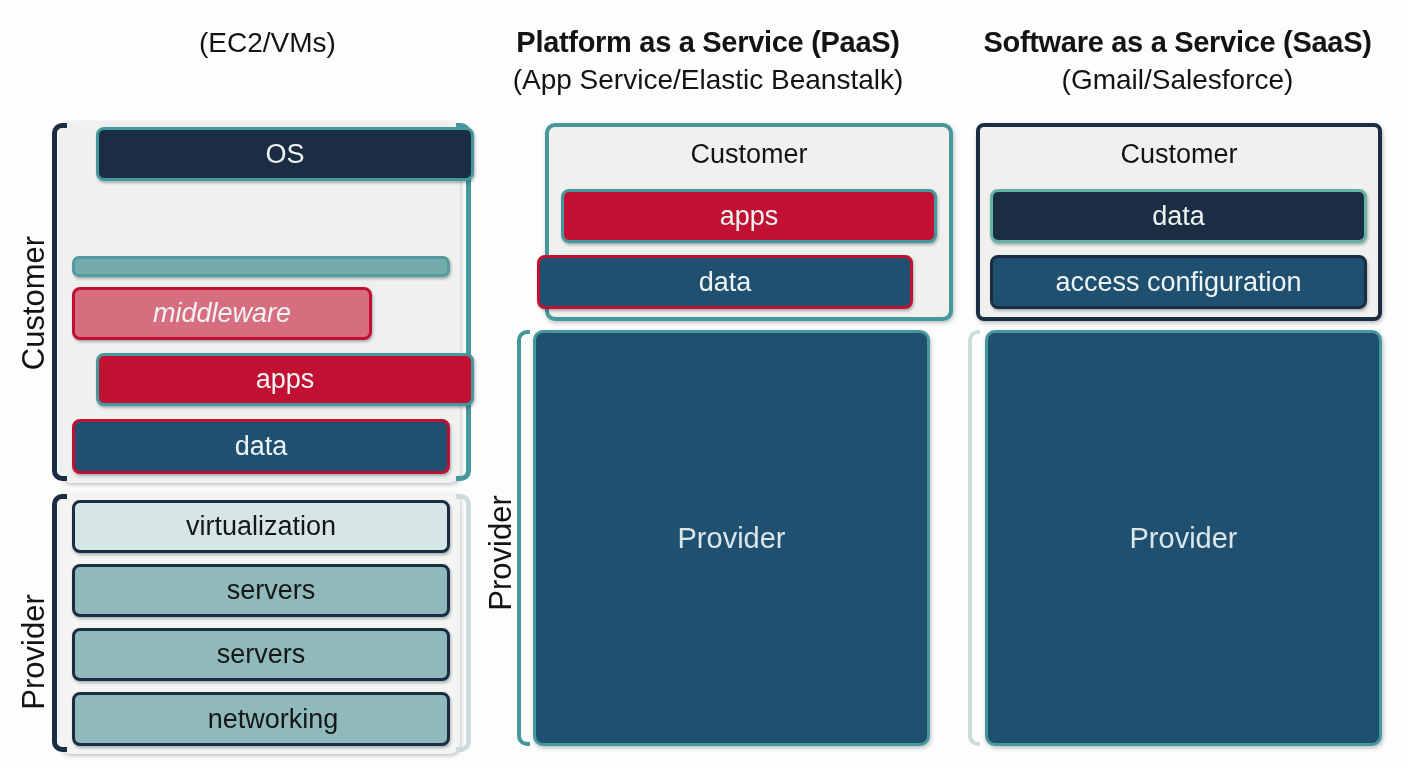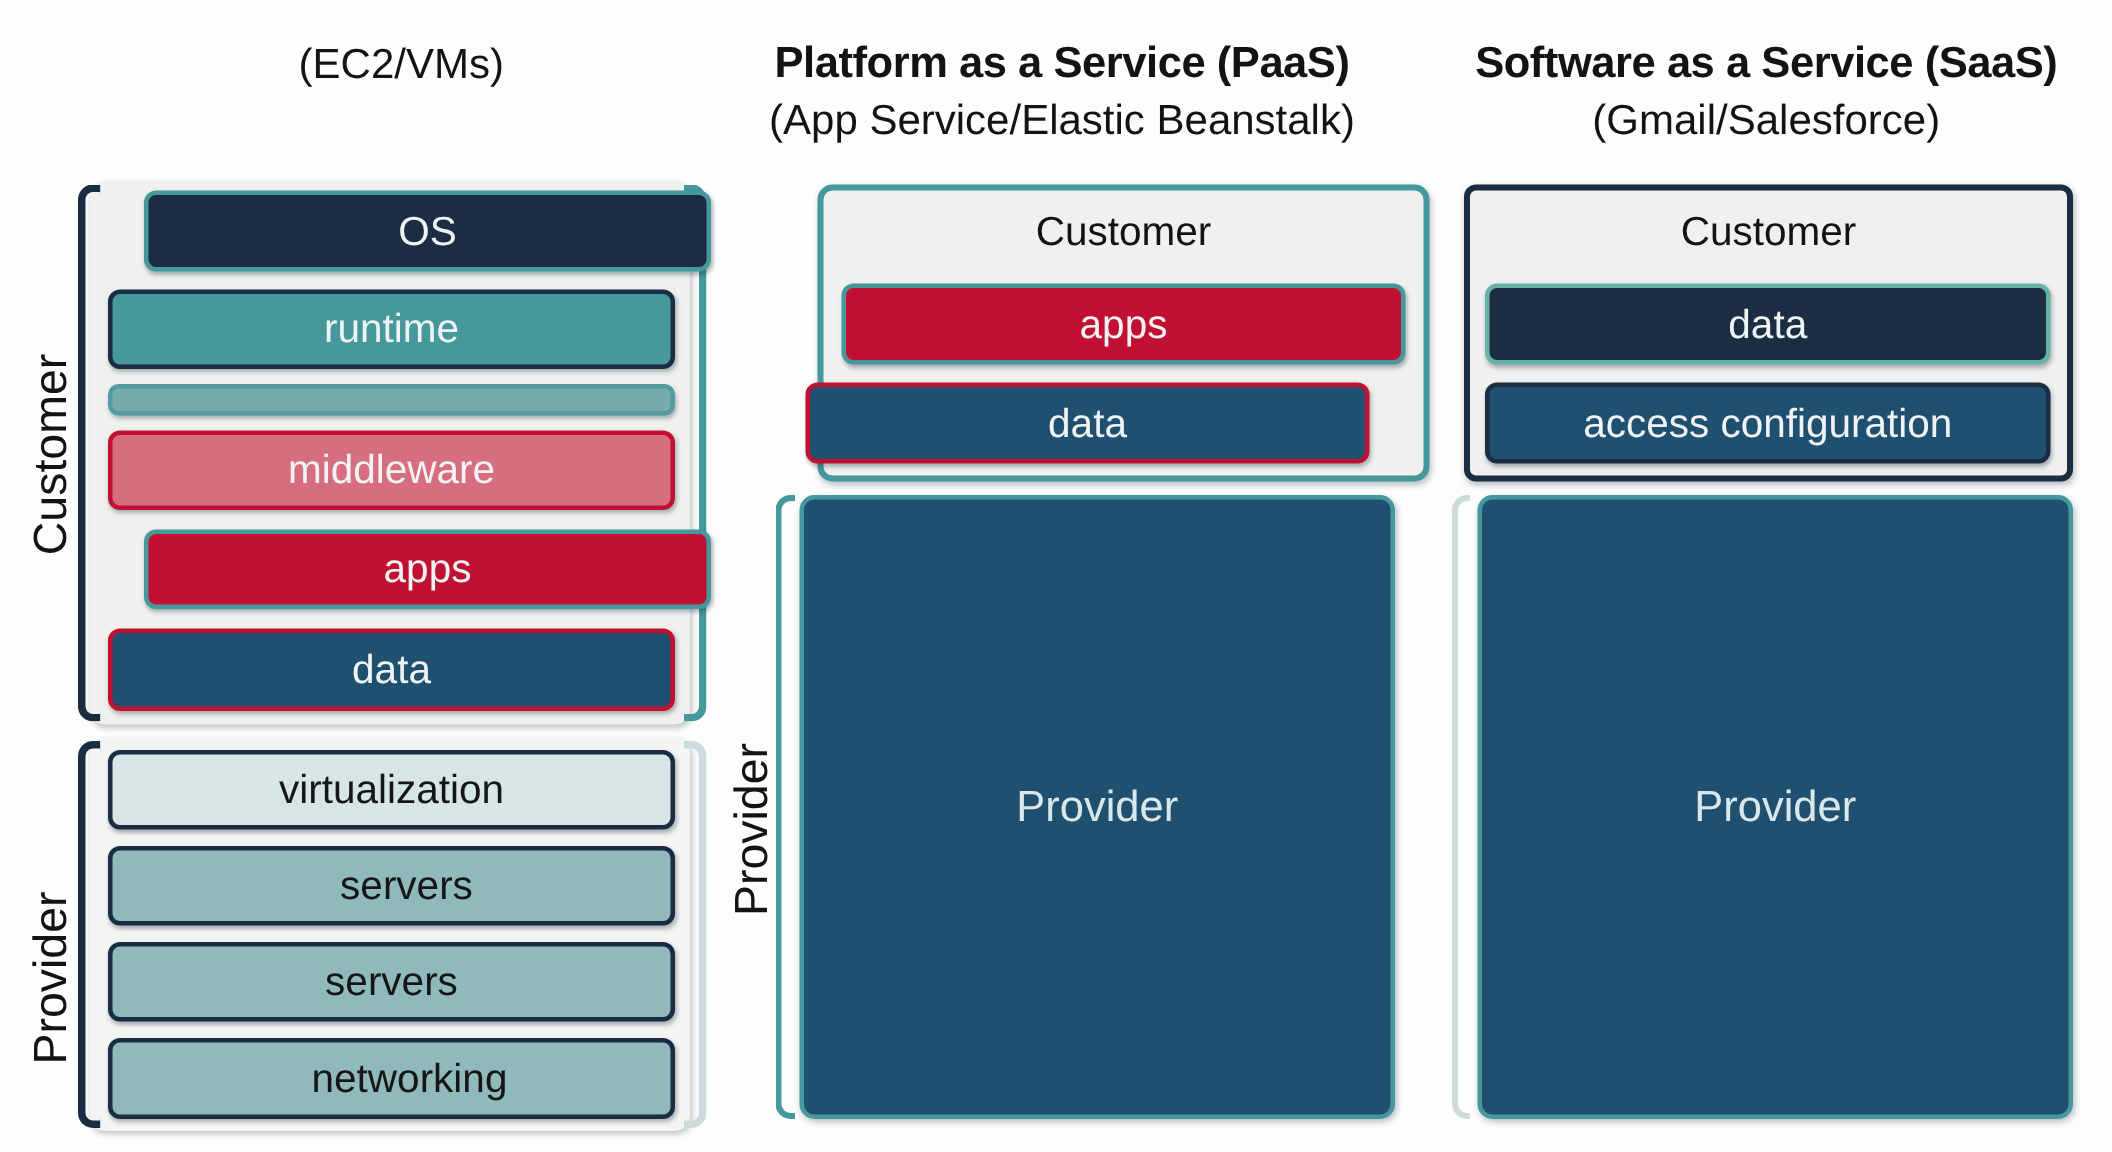--- a/index.html
+++ b/index.html
@@ -74,25 +74,22 @@
   </div>
 
   <div class="vlabel" style="left:-76px;top:283px;">Customer</div>
   <div class="panel" style="left:60px;top:121px;width:400px;height:362px;"></div>
   <div class="bracket-l bk-navy" style="left:52px;top:123px;height:358px;"></div>
   <div class="bracket-r bk-teal" style="left:456px;top:123px;height:358px;"></div>
 
   <div class="box f-navy b-teal txt-light" style="left:72px;top:127px;width:378px;height:54px;">
     <span>OS</span>
   </div>
-  <div class="box f-teal b-navy txt-light" style="left:72px;top:193px;width:378px;height:53px;">
-    <span>runtime</span>
-  </div>
   <div class="box f-tealbar b-tealdark" style="left:72px;top:256px;width:378px;height:21px;border-radius:7px;"></div>
-  <div class="box f-rose b-red txt-light" style="left:72px;top:287px;width:378px;height:53px;">
+  <div class="box f-rose b-red txt-light" style="left:72px;top:287px;width:300px;height:53px;font-style:italic;">
     <span>middleware</span>
   </div>
   <div class="box f-red b-teal txt-light" style="left:72px;top:353px;width:378px;height:53px;">
     <span>apps</span>
   </div>
   <div class="box f-steel b-red txt-light" style="left:72px;top:419px;width:378px;height:55px;">
     <span>data</span>
   </div>
 
   <div class="vlabel" style="left:-76px;top:632px;">Provider</div>

